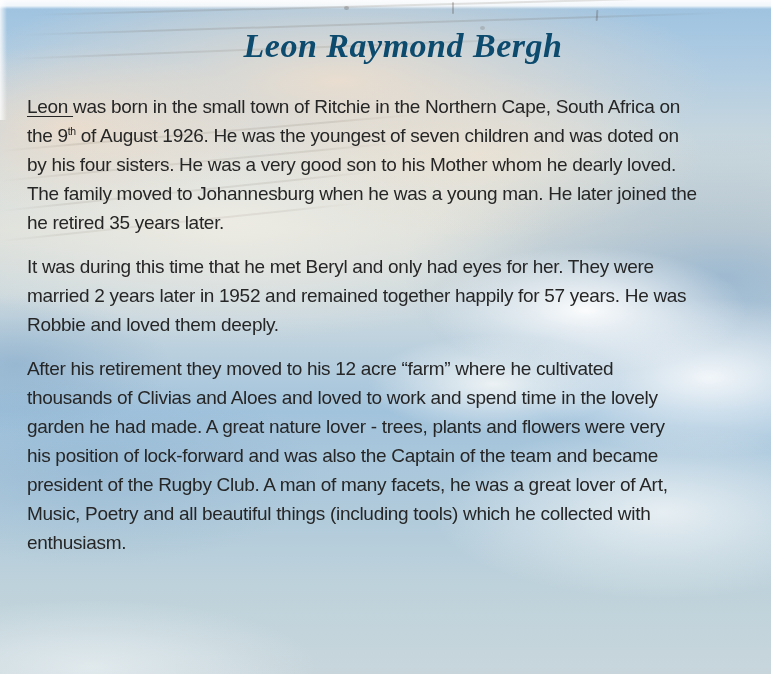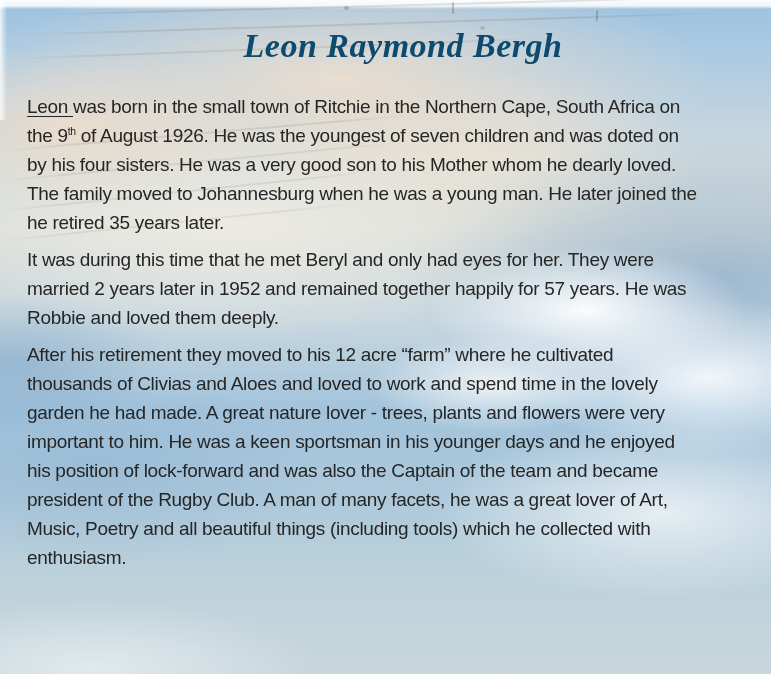--- a/index.html
+++ b/index.html
@@ -89,21 +89,21 @@
     line-height: 1.2;
     color: #0c4a6e;
     letter-spacing: 0.5px;
   }
   .doc-body {
     margin-top: 25px;
     font-size: 19px;
     line-height: 29px;
     letter-spacing: -0.3px;
   }
-  .paragraph + .paragraph { margin-top: 8px; }
+  .paragraph + .paragraph { margin-top: 15px; }
   .line { white-space: nowrap; }
   .underlined {
     text-decoration: underline;
     text-underline-offset: 3px;
     text-align: center;
   }
   sup {
     font-size: 0.55em;
     line-height: 0;
   }
@@ -142,21 +142,20 @@
         </div>
         <div class="paragraph">
           <div class="line"><span>It was during this time that he met Beryl and only had eyes for her. They were</span></div>
           <div class="line"><span>married 2 years later in 1952 and remained together happily for 57 years. He was</span></div>
           <div class="line"><span>Robbie and loved them deeply.</span></div>
         </div>
         <div class="paragraph">
           <div class="line"><span>After his retirement they moved to his 12 acre “farm” where he cultivated</span></div>
           <div class="line"><span>thousands of Clivias and Aloes and loved to work and spend time in the lovely</span></div>
           <div class="line"><span>garden he had made. A great nature lover - trees, plants and flowers were very</span></div>
-          <div class="line"><span>important to him. He was a keen sportsman in his younger days and he enjoyed</span></div>
           <div class="line"><span>his position of lock-forward and was also the Captain of the team and became</span></div>
           <div class="line"><span>president of the Rugby Club. A man of many facets, he was a great lover of Art,</span></div>
           <div class="line"><span>Music, Poetry and all beautiful things (including tools) which he collected with</span></div>
           <div class="line"><span>enthusiasm.</span></div>
         </div>
       </div>
   </div>
 
 </div>
 

